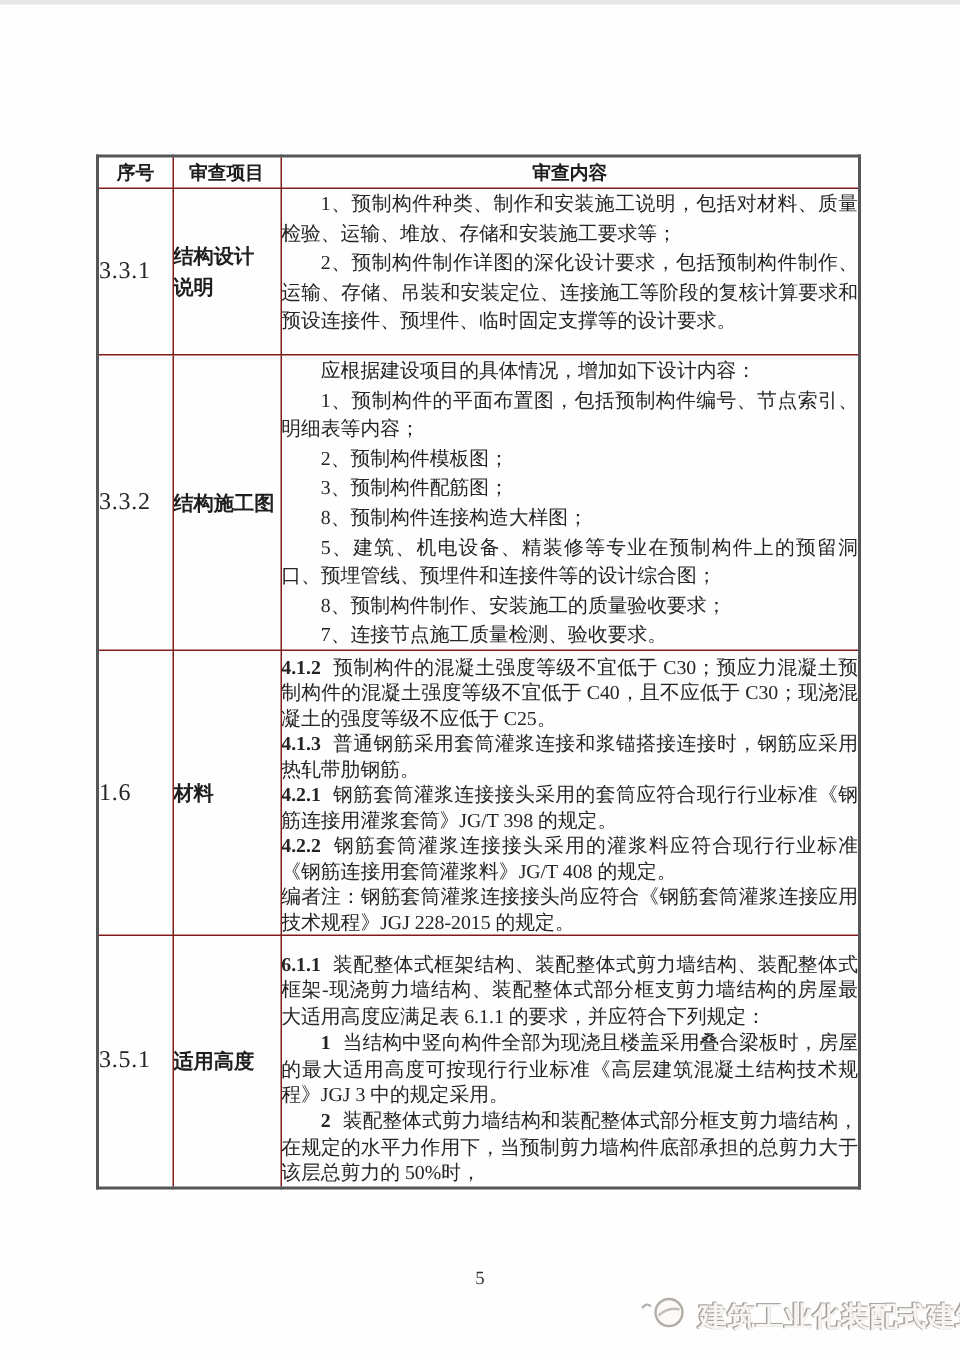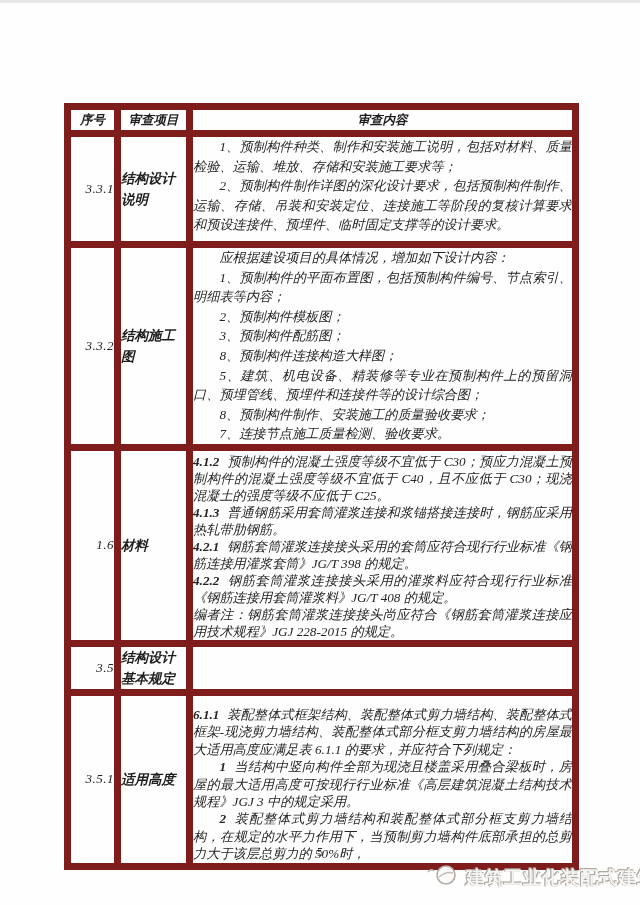--- a/index.html
+++ b/index.html
@@ -16,37 +16,36 @@
   table.review{
     border-collapse:collapse;
     width:508px;
     table-layout:fixed;
     border:2px solid #565656;
   }
   table.review col.c-id{width:50px;}
   table.review col.c-item{width:72px;}
   table.review col.c-content{width:386px;}
   table.review th, table.review td{
-    border:7px solid #7f1d1d;
+    border:1px solid #7f1d1d;
     padding:0;
     overflow:hidden;
-    font-style:italic;
   }
   th.hdr{
     font-family:"Liberation Sans","DejaVu Sans",sans-serif;
     font-weight:700;
     font-size:12.5px;
     text-align:center;
     height:20px;
     color:#1f1e1d;
   }
   td.id-cell{
-    text-align:right;
+    text-align:left;
     vertical-align:middle;
-    font-size:13px;
+    font-size:16px;
     letter-spacing:0.5px;
   }
   td.item-cell{
     vertical-align:middle;
     font-family:"Liberation Sans","DejaVu Sans",sans-serif;
     font-weight:700;
     font-size:13.5px;
     padding-left:6px;
     padding-right:2px;
     white-space:pre-line;
@@ -147,26 +146,20 @@
             <td class="id-cell">1.6</td>
             <td class="item-cell">材料</td>
             <td class="content-cell tight17">
               <p class="para"><b class="lead">4.1.2</b>预制构件的混凝土强度等级不宜低于 C30；预应力混凝土预制构件的混凝土强度等级不宜低于 C40，且不应低于 C30；现浇混凝土的强度等级不应低于 C25。</p>
               <p class="para"><b class="lead">4.1.3</b>普通钢筋采用套筒灌浆连接和浆锚搭接连接时，钢筋应采用热轧带肋钢筋。</p>
               <p class="para"><b class="lead">4.2.1</b>钢筋套筒灌浆连接接头采用的套筒应符合现行行业标准《钢筋连接用灌浆套筒》JG/T 398 的规定。</p>
               <p class="para"><b class="lead">4.2.2</b>钢筋套筒灌浆连接接头采用的灌浆料应符合现行行业标准《钢筋连接用套筒灌浆料》JG/T 408 的规定。</p>
               <p class="para">编者注：钢筋套筒灌浆连接接头尚应符合《钢筋套筒灌浆连接应用技术规程》JGJ 228-2015 的规定。</p>
             </td>
           </tr>
-          <tr style="height: 34px;">
-            <td class="id-cell">3.5</td>
-            <td class="item-cell">结构设计
-基本规定</td>
-            <td class="content-cell"></td>
-          </tr>
           <tr style="height: 140px;">
             <td class="id-cell">3.5.1</td>
             <td class="item-cell">适用高度</td>
             <td class="content-cell tight175">
               <p class="para"><b class="lead">6.1.1</b>装配整体式框架结构、装配整体式剪力墙结构、装配整体式框架-现浇剪力墙结构、装配整体式部分框支剪力墙结构的房屋最大适用高度应满足表 6.1.1 的要求，并应符合下列规定：</p>
               <p class="para indent"><b class="lead">1</b>当结构中竖向构件全部为现浇且楼盖采用叠合梁板时，房屋的最大适用高度可按现行行业标准《高层建筑混凝土结构技术规程》JGJ 3 中的规定采用。</p>
               <p class="para indent"><b class="lead">2</b>装配整体式剪力墙结构和装配整体式部分框支剪力墙结构，在规定的水平力作用下，当预制剪力墙构件底部承担的总剪力大于该层总剪力的 50%时，</p>
             </td>
           </tr>
         </tbody>

